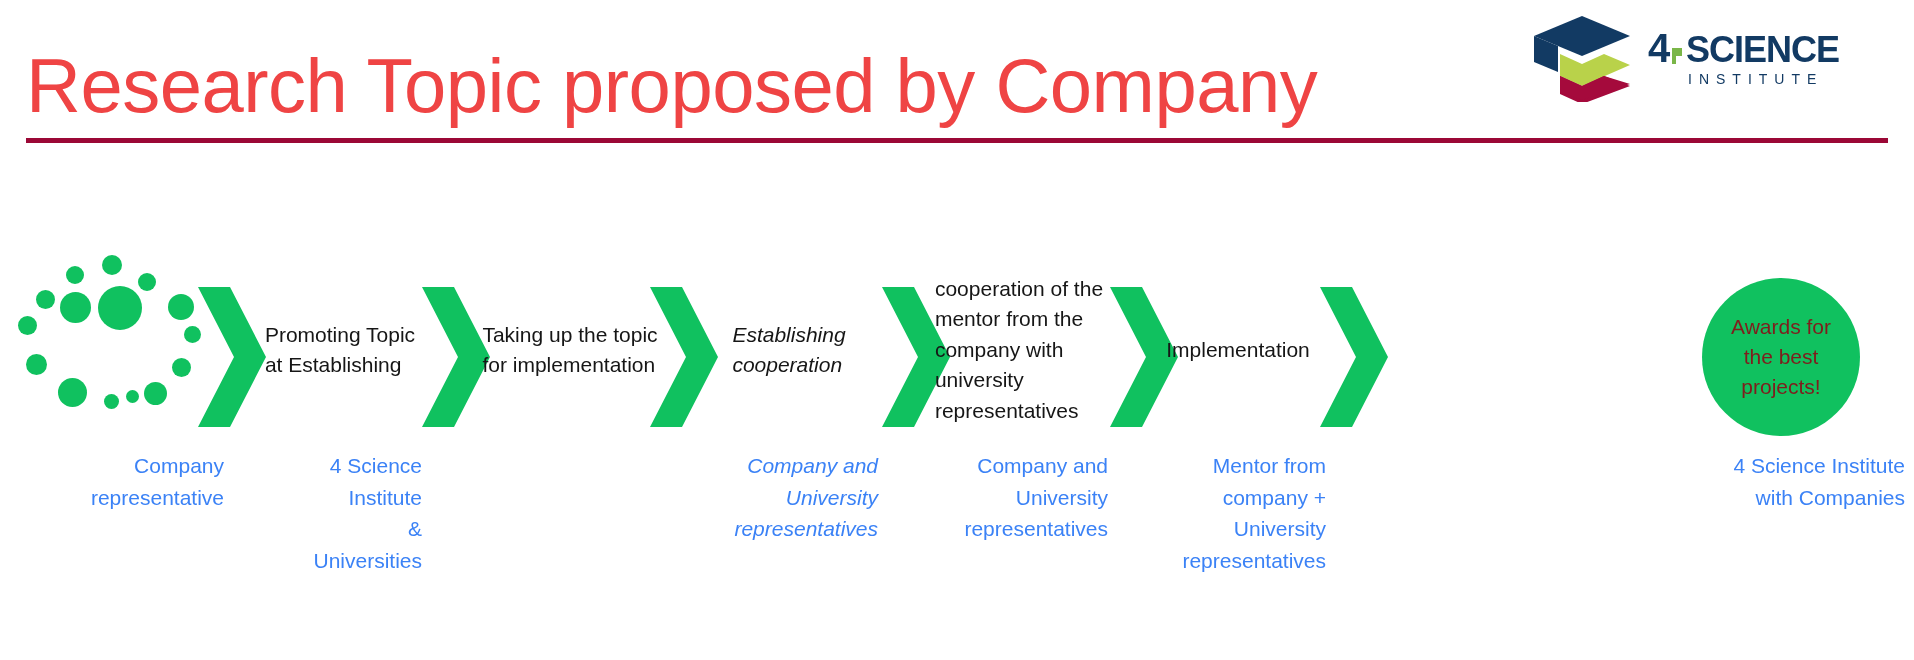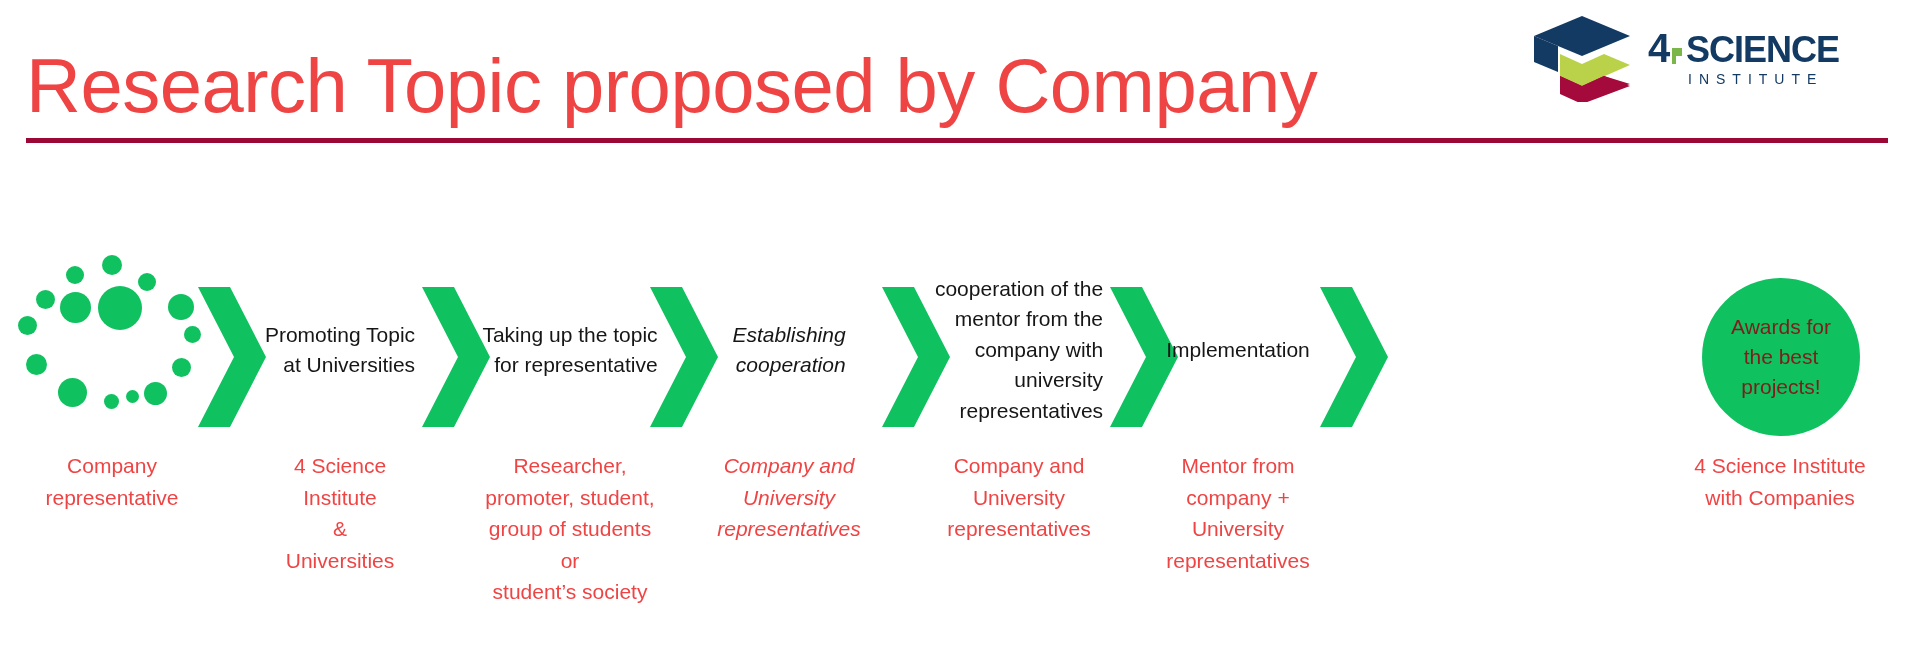--- a/index.html
+++ b/index.html
@@ -89,32 +89,32 @@
     height: 190px;
     display: flex;
     align-items: center;
     justify-content: center;
     text-align: center;
   }
   .stage-label {
     font-size: 21px;
     line-height: 1.45;
     color: #161616;
-    text-align: right;
+    text-align: left;
     padding: 0 4px;
   }
   .stage-actor {
     position: absolute;
     left: 0;
     width: 100%;
     top: 300px;
-    text-align: center;
+    text-align: right;
     font-size: 21px;
     line-height: 1.5;
-    color: #ef4444;
+    color: #3b82f6;
     font-family: "Liberation Sans", sans-serif;
   }
 
   
   .chevron {
     position: absolute;
     top: 137px;
     width: 72px;
     height: 140px;
   }
@@ -209,40 +209,36 @@
 representative</div>
   </div>
 
   <svg class="chevron" style="left:196px;" viewBox="0 0 72 140">
     <polygon points="2,0 34,0 70,70 34,140 2,140 38,70" fill="#10c15f"></polygon>
   </svg>
 
   <div class="stage" style="left:258px; width:164px;">
     <div class="stage-mid">
       <div class="stage-label nowrap-lines">Promoting Topic
-at Universities</div>
+at Establishing</div>
     </div>
     <div class="stage-actor nowrap-lines">4 Science Institute
 &amp;
 Universities</div>
   </div>
 
   <svg class="chevron" style="left:420px;" viewBox="0 0 72 140">
     <polygon points="2,0 34,0 70,70 34,140 2,140 38,70" fill="#10c15f"></polygon>
   </svg>
 
   <div class="stage" style="left:478px; width:184px;">
     <div class="stage-mid">
       <div class="stage-label nowrap-lines">Taking up the topic
-for representative</div>
-    </div>
-    <div class="stage-actor nowrap-lines">Researcher,
-promoter, student,
-group of students or
-student’s society</div>
+for implementation</div>
+    </div>
   </div>
 
   <svg class="chevron" style="left:648px;" viewBox="0 0 72 140">
     <polygon points="2,0 34,0 70,70 34,140 2,140 38,70" fill="#10c15f"></polygon>
   </svg>
 
   <div class="stage" style="left:700px; width:178px;font-style:italic;">
     <div class="stage-mid">
       <div class="stage-label nowrap-lines">Establishing
 cooperation</div>

